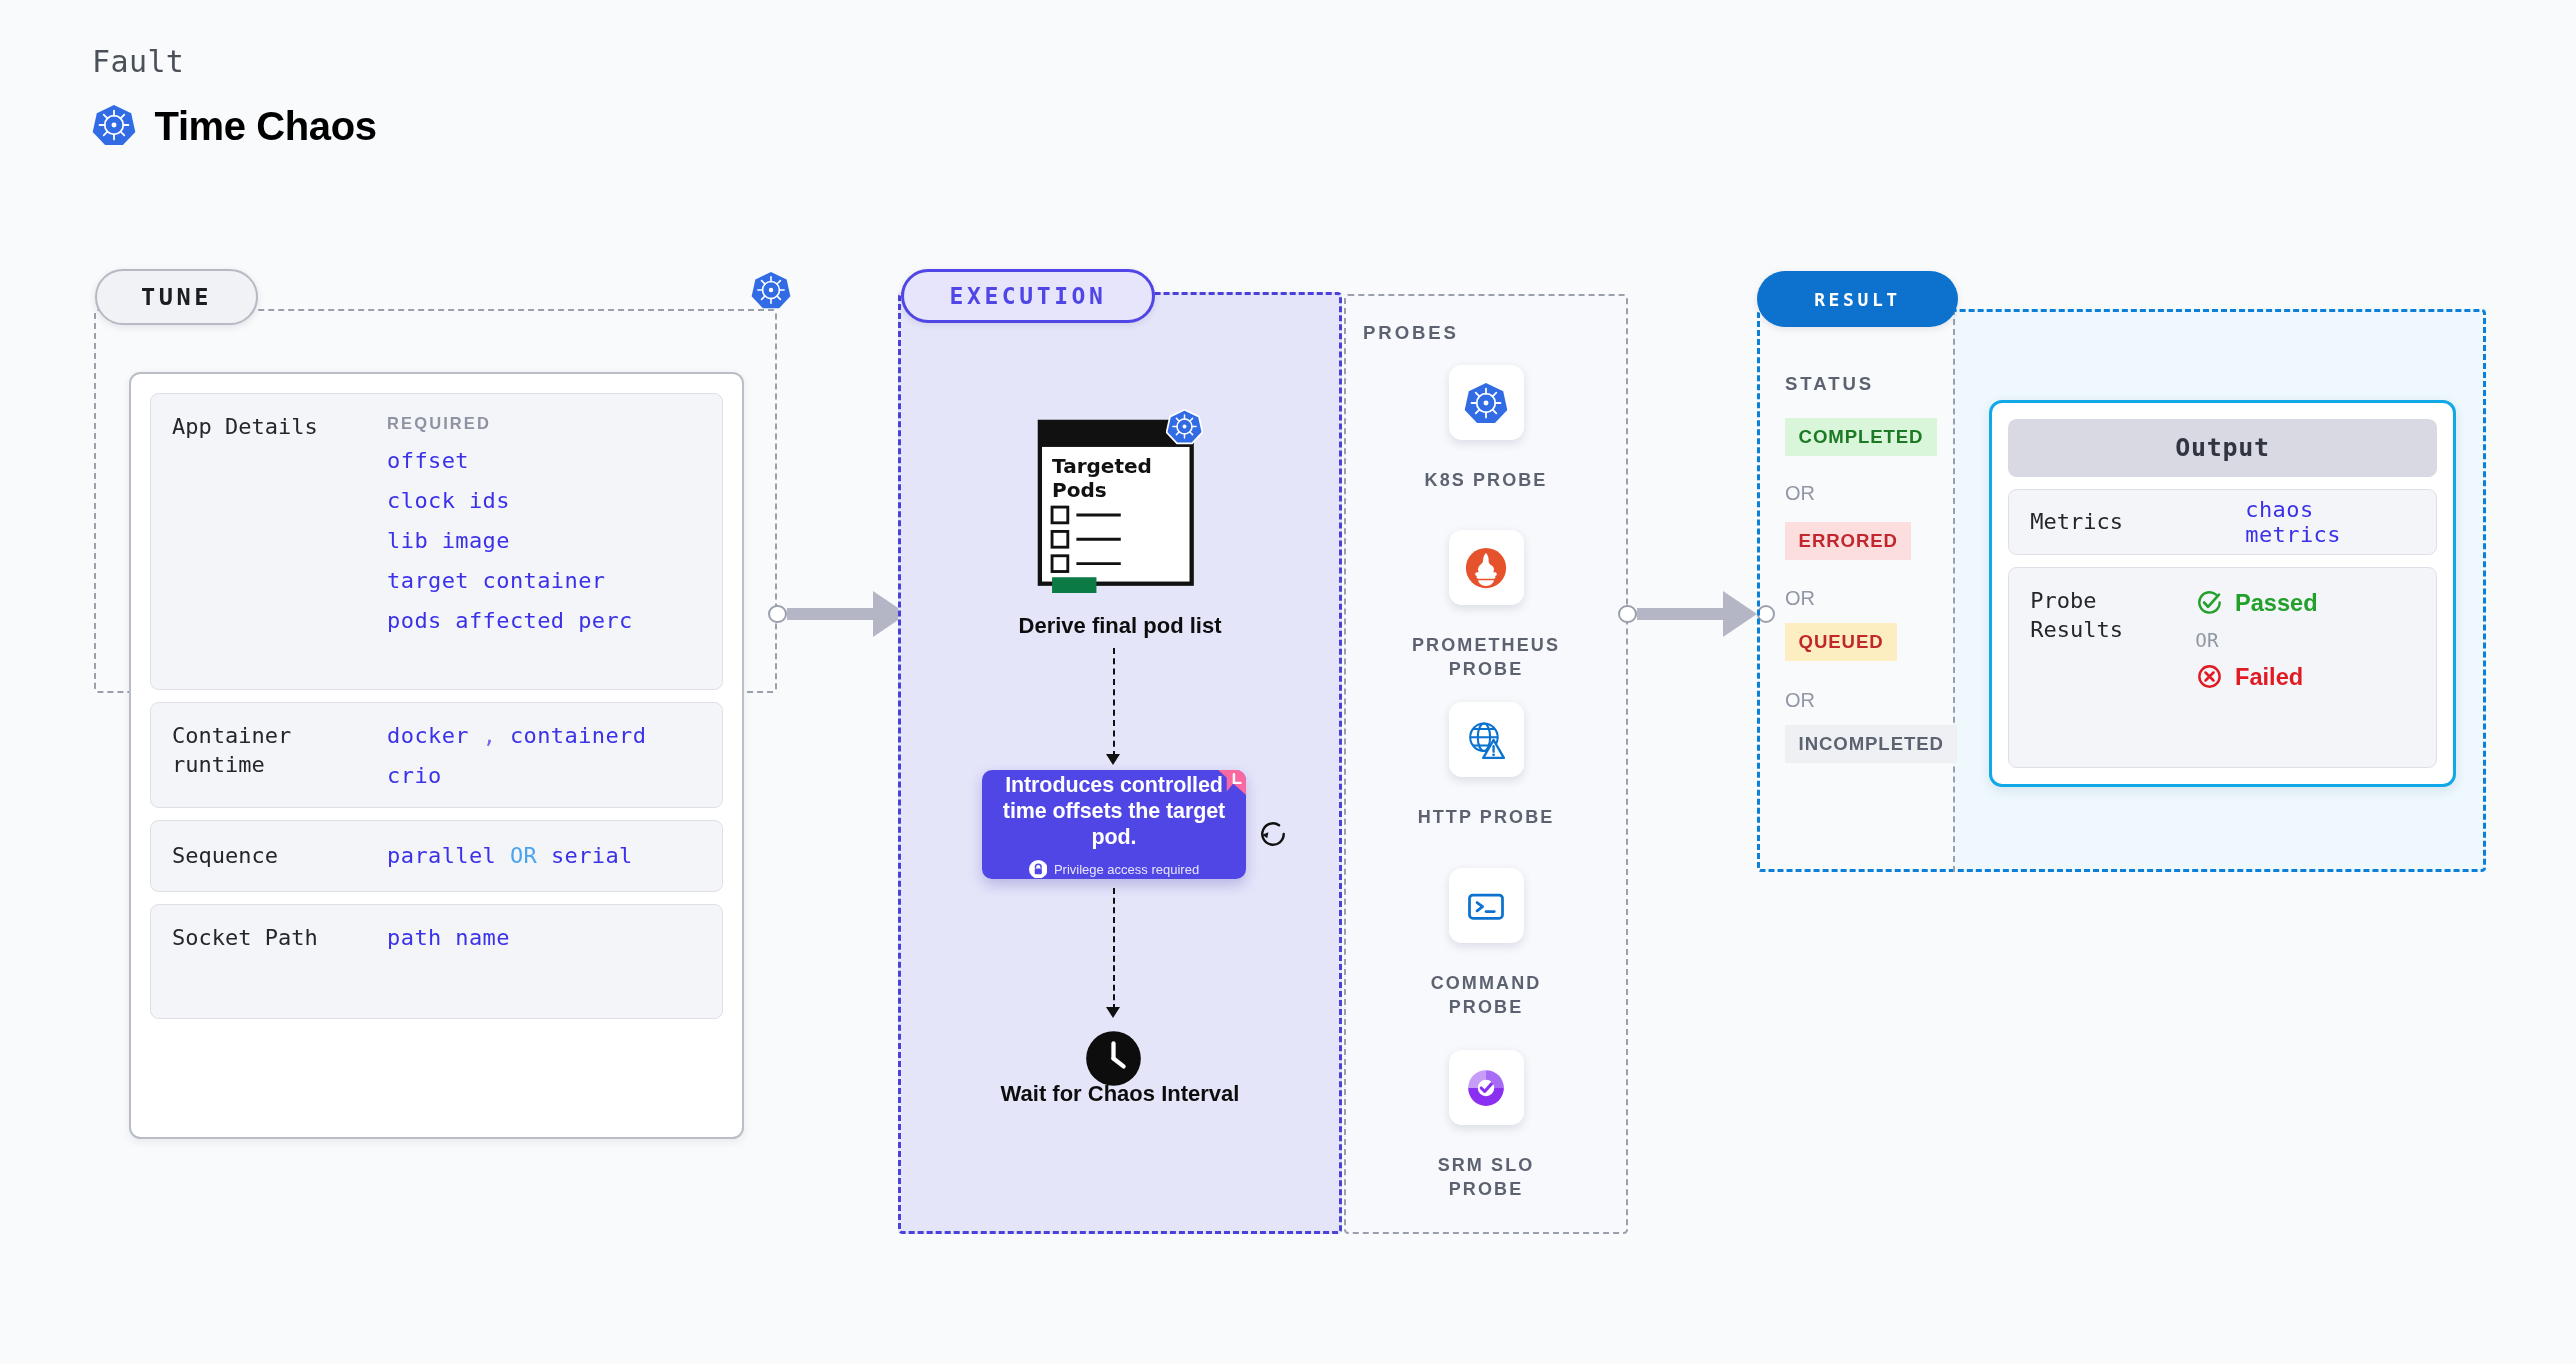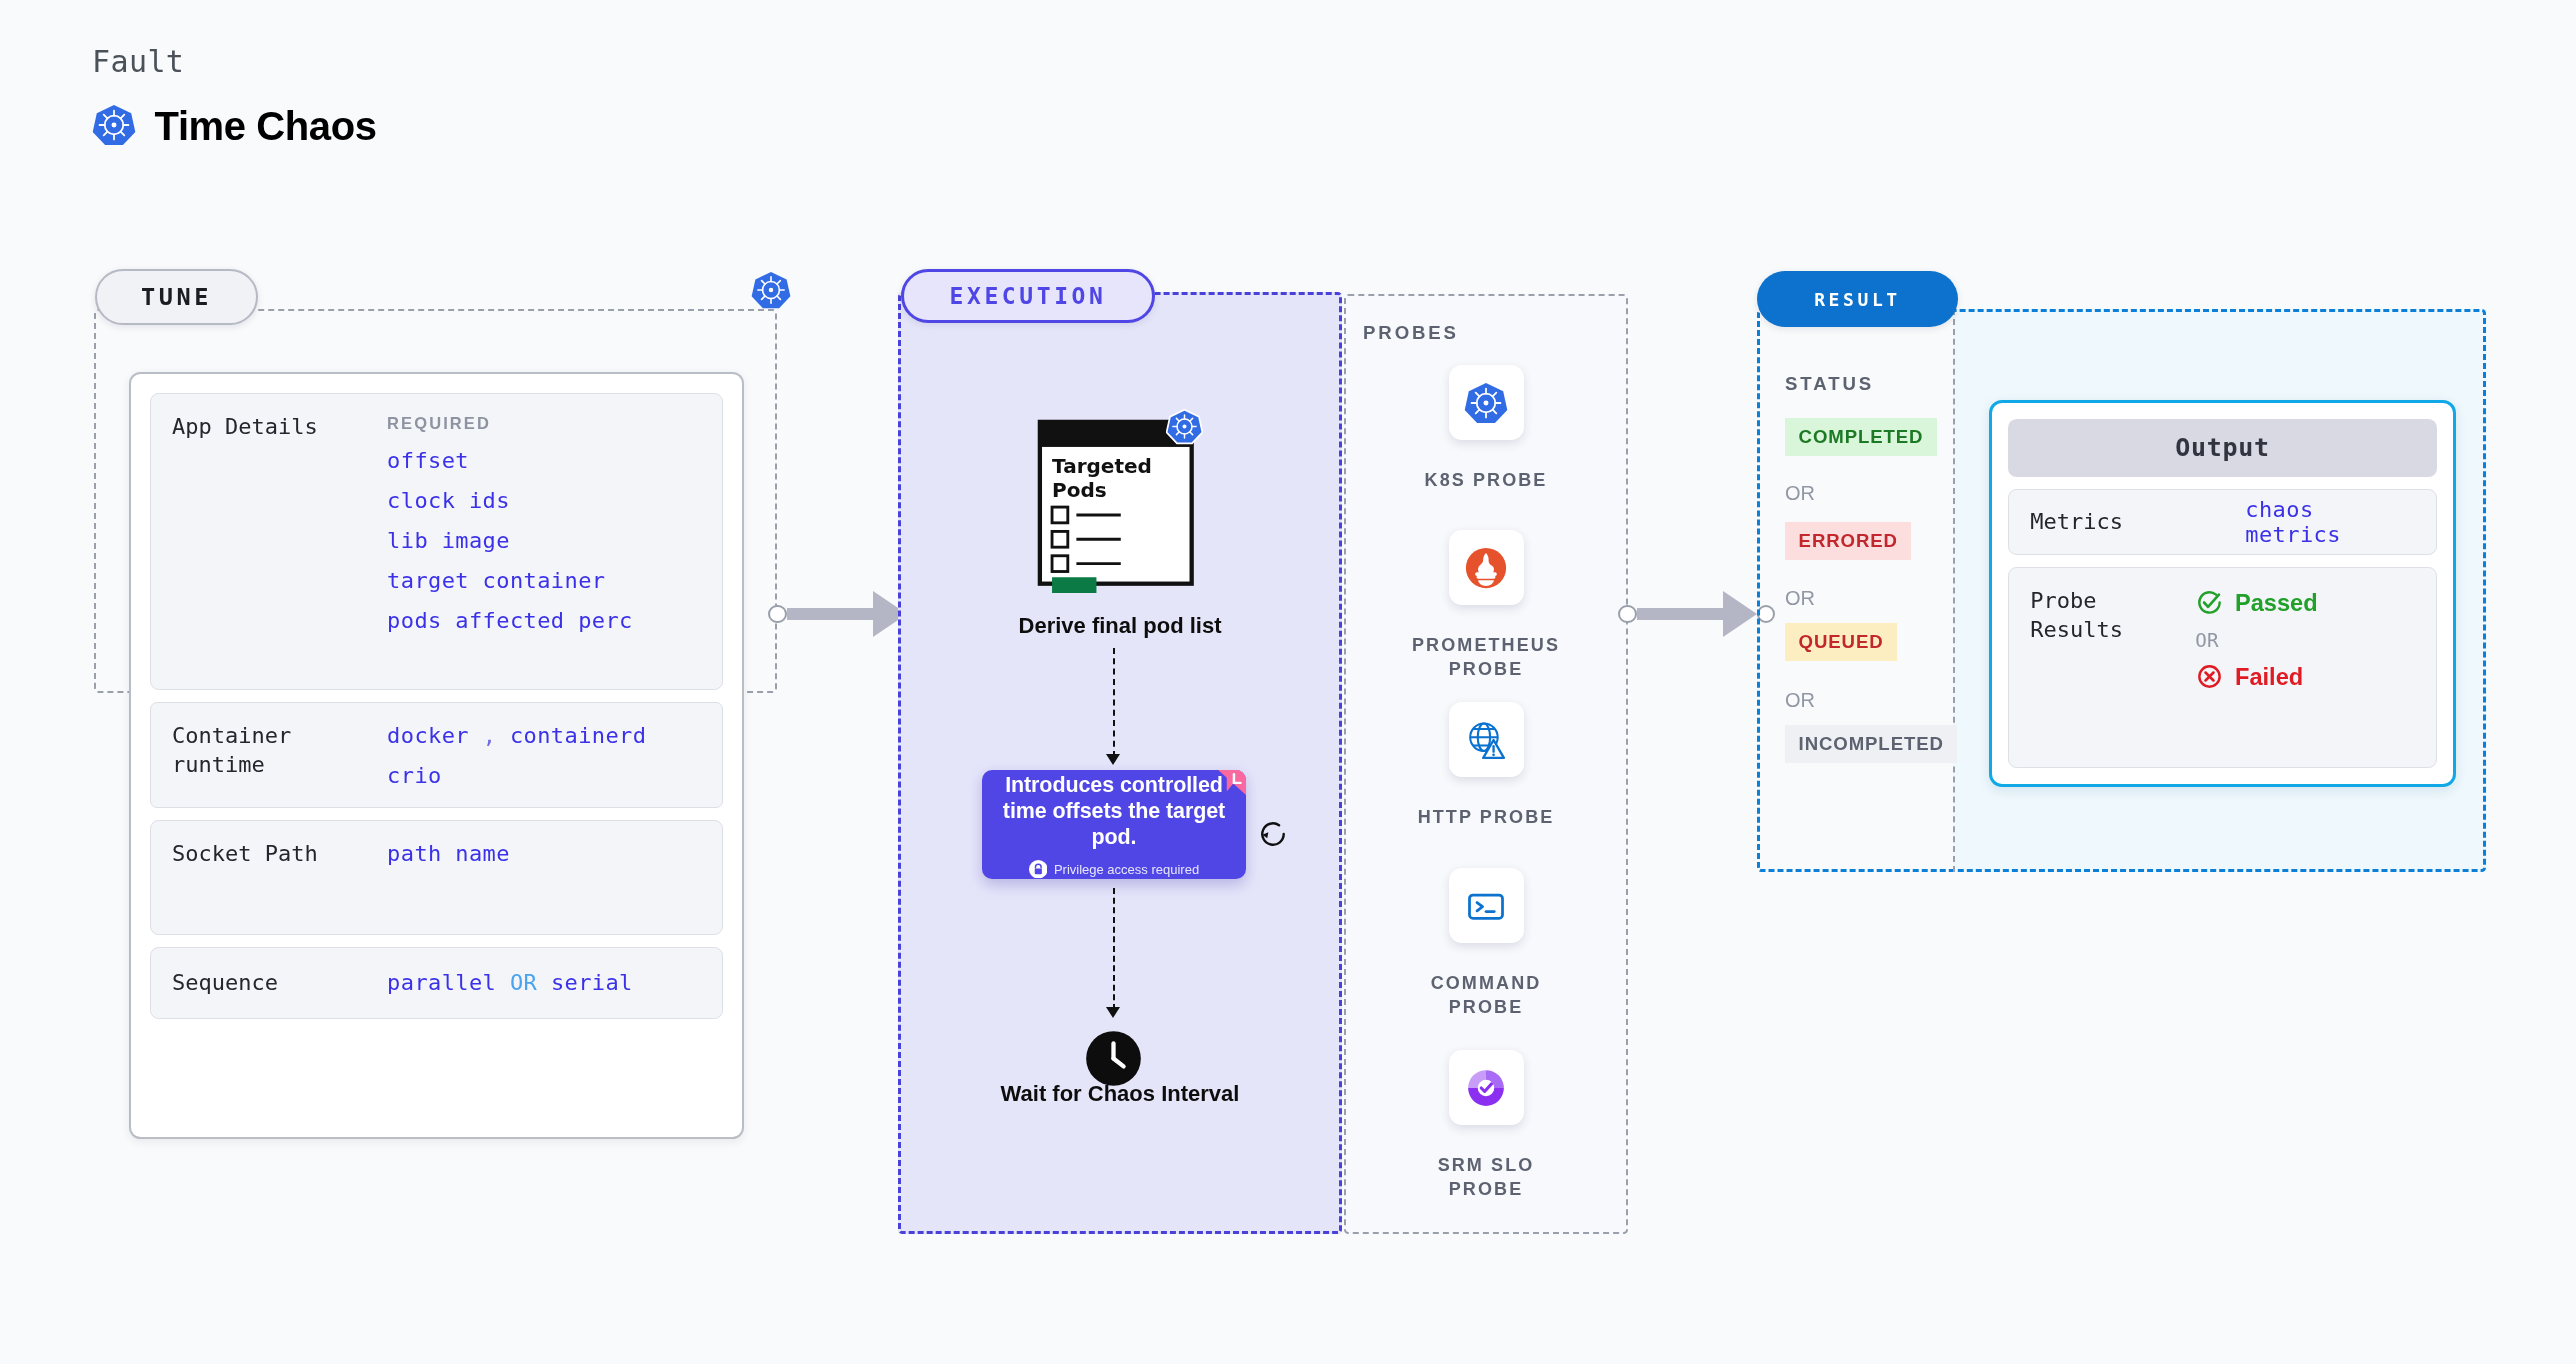--- a/index.html
+++ b/index.html
@@ -68,21 +68,21 @@
     font-size: 16.5px; color: #8d93a1; letter-spacing: 2.1px; font-weight: 600;
     font-family: "Liberation Sans", sans-serif;
   }
   .val {
     font-family: "DejaVu Sans Mono", monospace; font-size: 22px;
     color: #3a31e8; letter-spacing: 0.4px;
   }
   .val .sep { color: #6f6ae8; }
   .val .or { color: #4aa3ee; }
   #row-appdetails { height: 297px; }
-  #row-runtime { height: 106px; border-radius: 7px; }
+  #row-runtime { height: 106px; }
   #row-socket { height: 115px; }
   #row-sequence { height: 72px; align-items: center; }
   #row-sequence .row-vals { padding-top: 0; }
 
   
   #exec-area {
     left: 898px; top: 292px; width: 444px; height: 942px;
     background: #e5e5fa; border: 3.6px dashed #4a41d8; border-radius: 4.3px;
   }
   #exec-pill {
@@ -265,35 +265,35 @@
     <div class="row-vals">
       <span class="val">
         <span>docker</span>
         <span class="sep">,</span>
         <span>containerd</span>
       </span>
       <span class="val">crio</span>
     </div>
   </div>
 
-  <div class="row-box" id="row-socket">
-    <div class="row-label">Socket Path</div>
-    <div class="row-vals">
-      <span class="val">path name</span>
-    </div>
-  </div>
-
   <div class="row-box" id="row-sequence">
     <div class="row-label">Sequence</div>
     <div class="row-vals">
       <span class="val">
         <span>parallel</span>
         <span class="or">OR</span>
         <span>serial</span>
       </span>
+    </div>
+  </div>
+
+  <div class="row-box" id="row-socket">
+    <div class="row-label">Socket Path</div>
+    <div class="row-vals">
+      <span class="val">path name</span>
     </div>
   </div>
 </div>
 
 <div class="connector" style="left:768px; top:591px;">
   <span class="conn-dot"></span>
   <span class="conn-bar" style="width:86px;"></span>
   <span class="conn-tri"></span>
   <span class="conn-dot"></span>
 </div>

